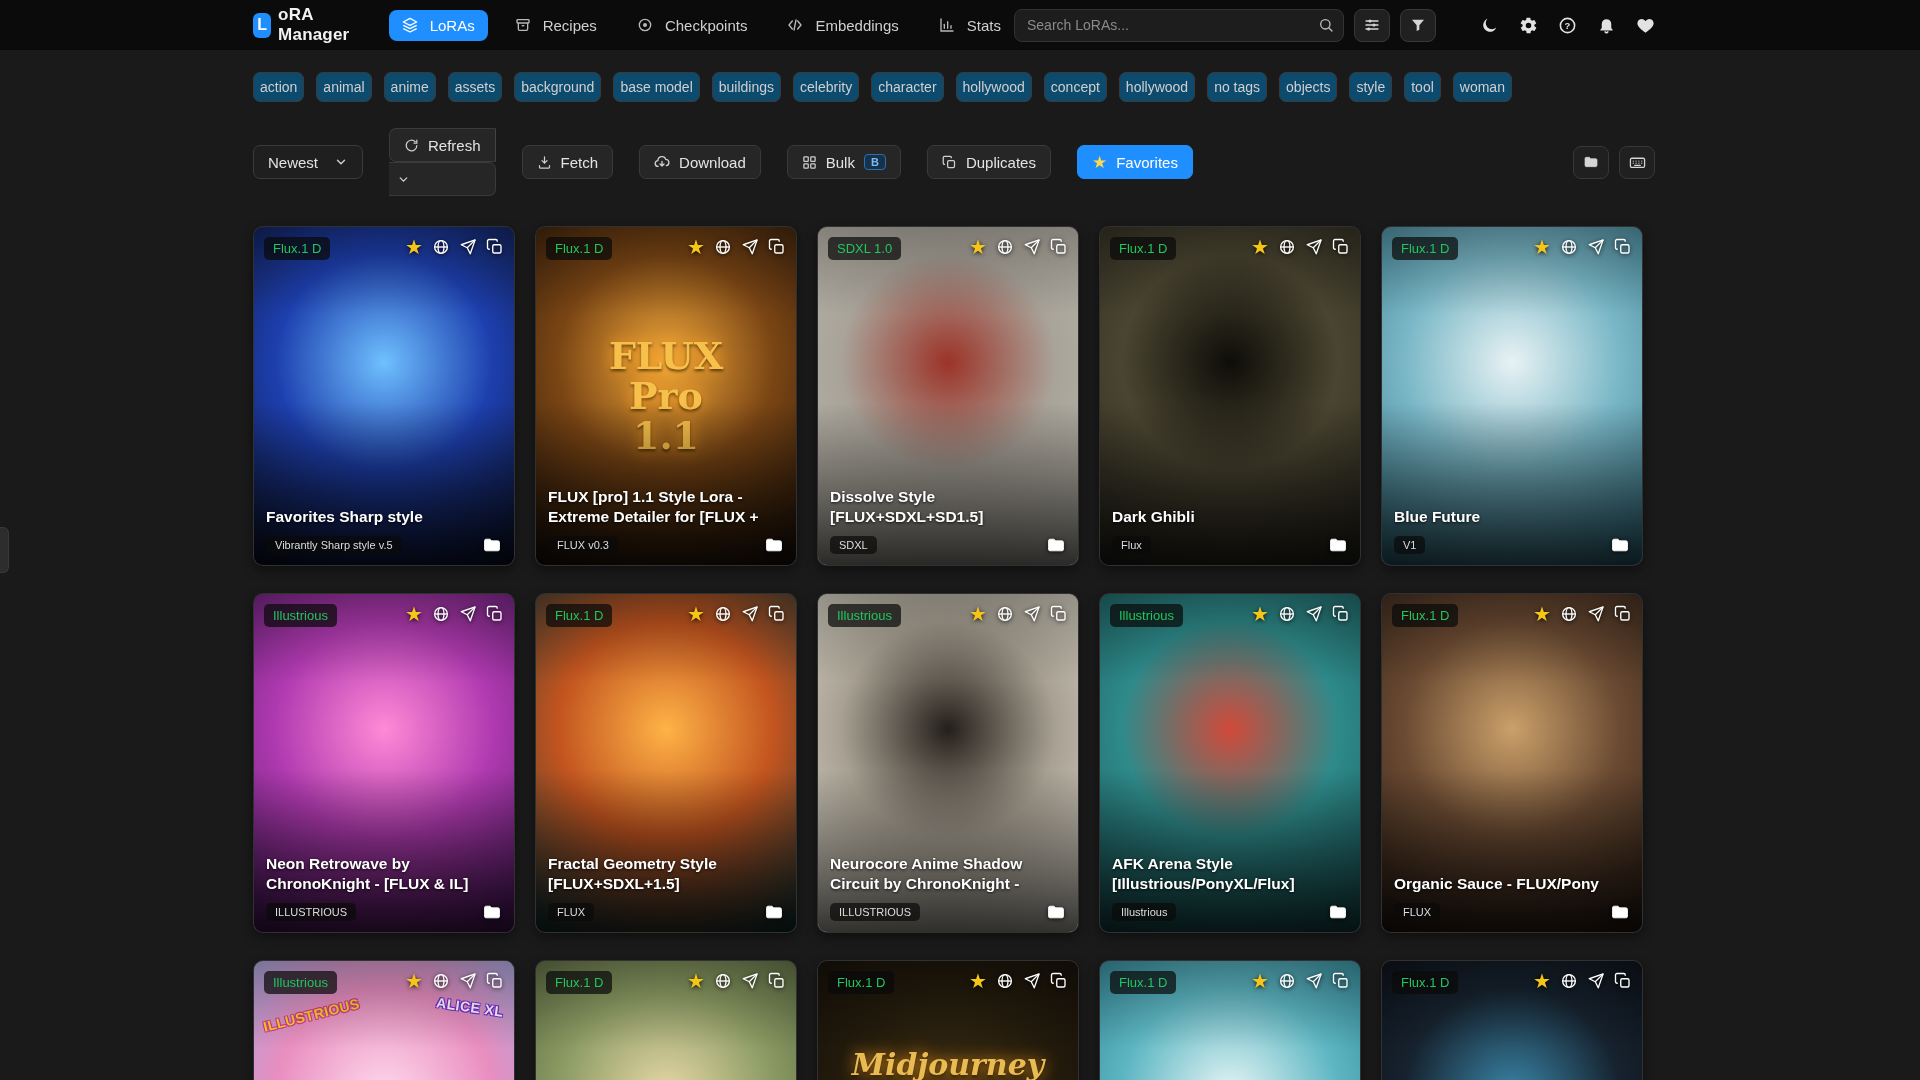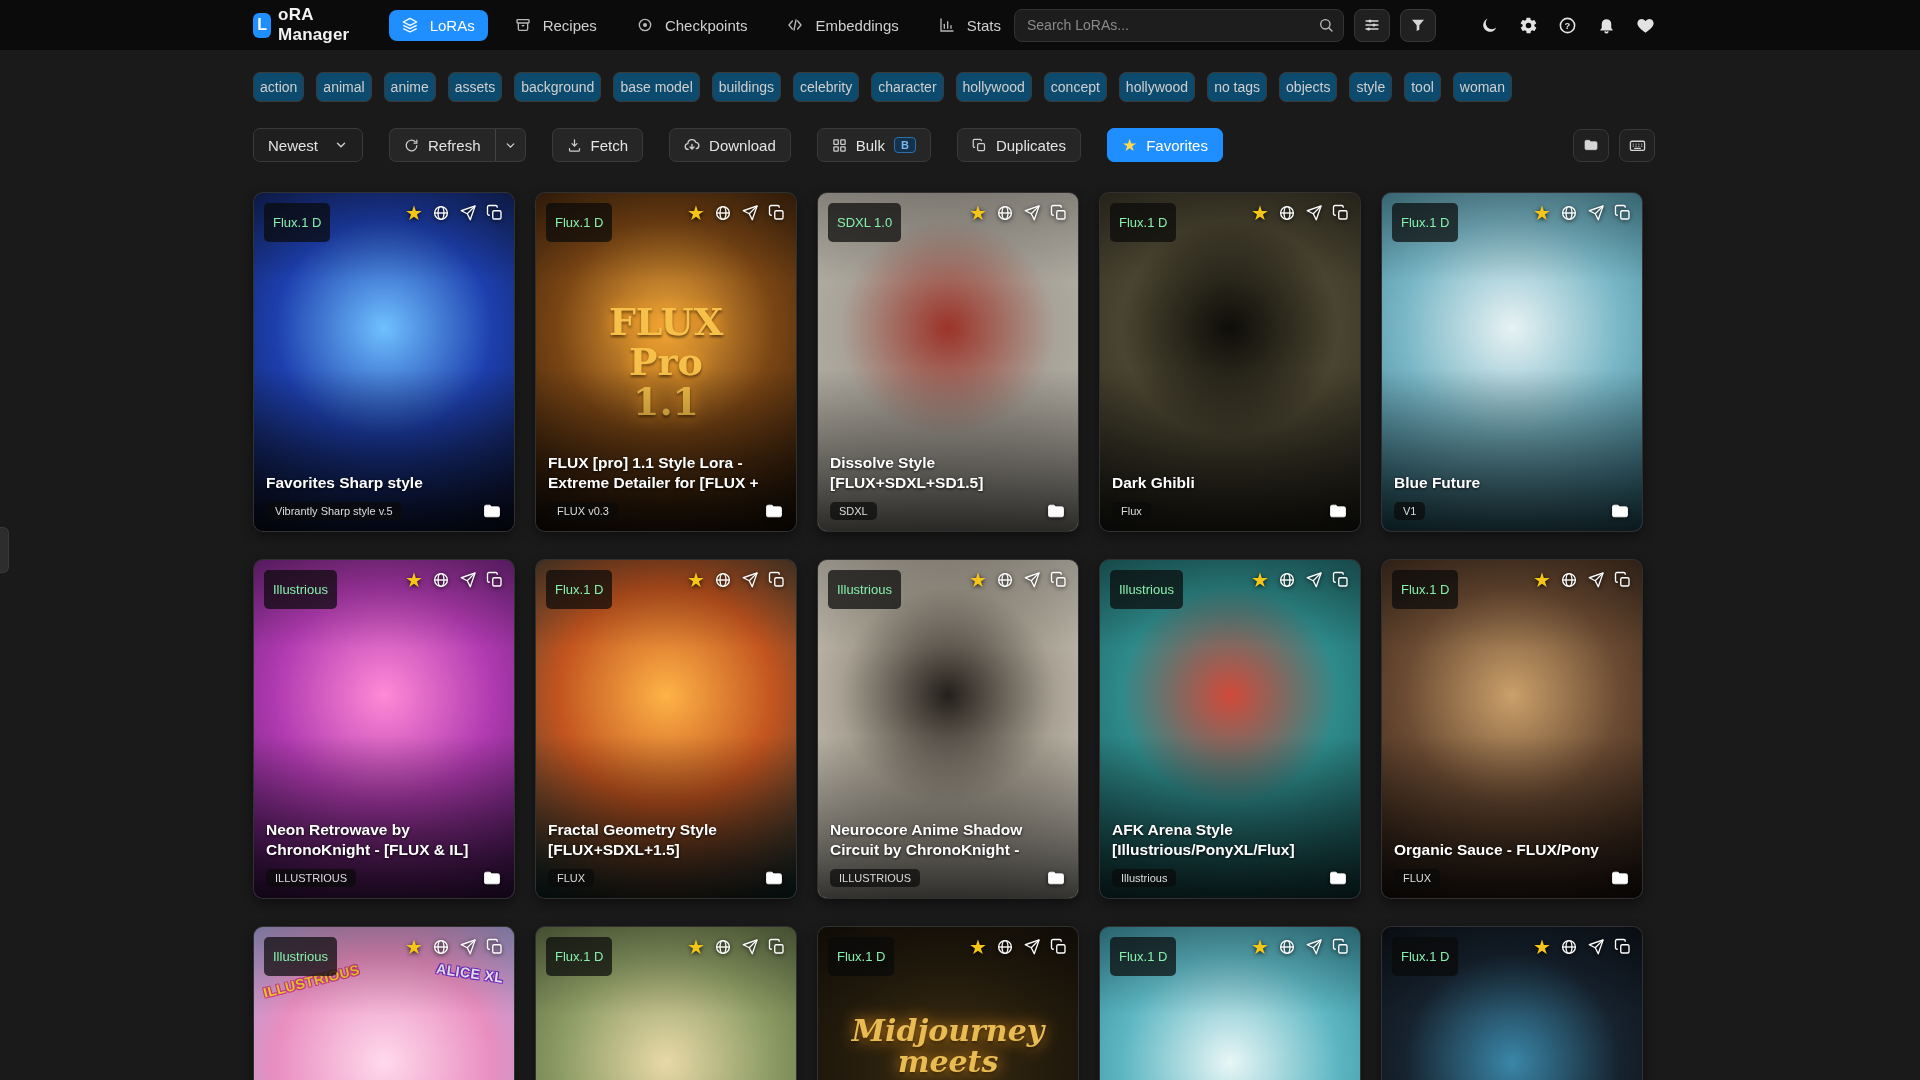--- a/index.html
+++ b/index.html
@@ -44,21 +44,21 @@
   .tag { height:30px; display:inline-flex; align-items:center; padding:0 6px;
     background:#0c4a6e; border:1px solid #3a3a3a; border-radius:7px;
     font-size:14px; color:#cfcfcf; cursor:pointer; }
 
   .toolbar { display:flex; align-items:center; gap:26px; margin-top:26px; }
   .btn { height:34px; display:inline-flex; align-items:center; gap:9px; padding:0 14px;
     background:#262626; border:1px solid #3a3a3a; border-radius:7px; color:#e3e3e3;
     font-size:15px; cursor:pointer; white-space:nowrap; }
   .btn .ic { color:#cfcfcf; }
   .select { min-width:110px; justify-content:space-between; background:#1f1f1f; }
-  .btn-split { display:inline-flex; }
+  .btn-split { display:inline-flex;flex-direction:column; }
   .btn-split .btn.main { border-radius:7px 0 0 7px; border-right:1px solid #444; }
   .btn-split .btn.caret { border-radius:0 7px 7px 0; border-left:none; padding:0 8px; }
   .btn.primary { background:#1f8fff; border-color:#1f8fff; color:#fff; }
   .btn.primary .star-glyph { color:#ffd84d; }
   .star-glyph { font-size:17px; line-height:1; color:#f5c518; }
   .kbd { font-size:11px; padding:1px 6px; border-radius:4px; background:#15324d;
     border:1px solid #2f6ea8; color:#7cb9ef; font-weight:bold; }
   .toolbar-right { margin-left:auto; display:flex; gap:10px; }
 
   
@@ -66,22 +66,22 @@
     column-gap:20px; row-gap:27px; }
   .card { position:relative; height:340px; border-radius:10px; overflow:hidden;
     border:1px solid rgba(255,255,255,.07); box-shadow:0 4px 12px rgba(0,0,0,.45);
     cursor:pointer; background:#222; }
   .card-bg { position:absolute; inset:0; }
   .card-shade { position:absolute; inset:0;
     background:linear-gradient(180deg, rgba(0,0,0,.28) 0%, rgba(0,0,0,0) 26%,
       rgba(0,0,0,0) 52%, rgba(0,0,0,.78) 100%); }
   .card-top { position:absolute; top:0; left:0; right:0; padding:10px 10px 0 10px;
     display:flex; justify-content:space-between; align-items:flex-start; }
-  .model-badge { background:rgba(10,10,10,.72); padding:12px 9px; border-radius:5px;
-    font-size:13px; color:#86efac; }
+  .model-badge { background:rgba(10,10,10,.72); padding:4px 9px; border-radius:5px;
+    font-size:13px; color:#22c55e; }
   .card-actions { display:flex; align-items:center; gap:9px; }
   .card-actions .ic { color:#fff; filter:drop-shadow(0 1px 2px rgba(0,0,0,.8)); cursor:pointer; }
   .card-actions .star-glyph { font-size:20px; filter:drop-shadow(0 1px 2px rgba(0,0,0,.8)); }
   .card-bottom { position:absolute; left:12px; right:12px; bottom:10px;margin-top:32px; }
   .card-title { font-size:15.5px; font-weight:bold; color:#fff; line-height:1.28;
     text-shadow:0 1px 3px rgba(0,0,0,.85); max-height:41px; overflow:hidden; }
   .card-footer { display:flex; justify-content:space-between; align-items:center; margin-top:8px; }
   .version-badge { background:rgba(10,10,10,.7); padding:3px 9px; border-radius:5px;
     font-size:11px; color:#ddd; max-width:200px; overflow:hidden; white-space:nowrap;
     text-overflow:ellipsis; }

